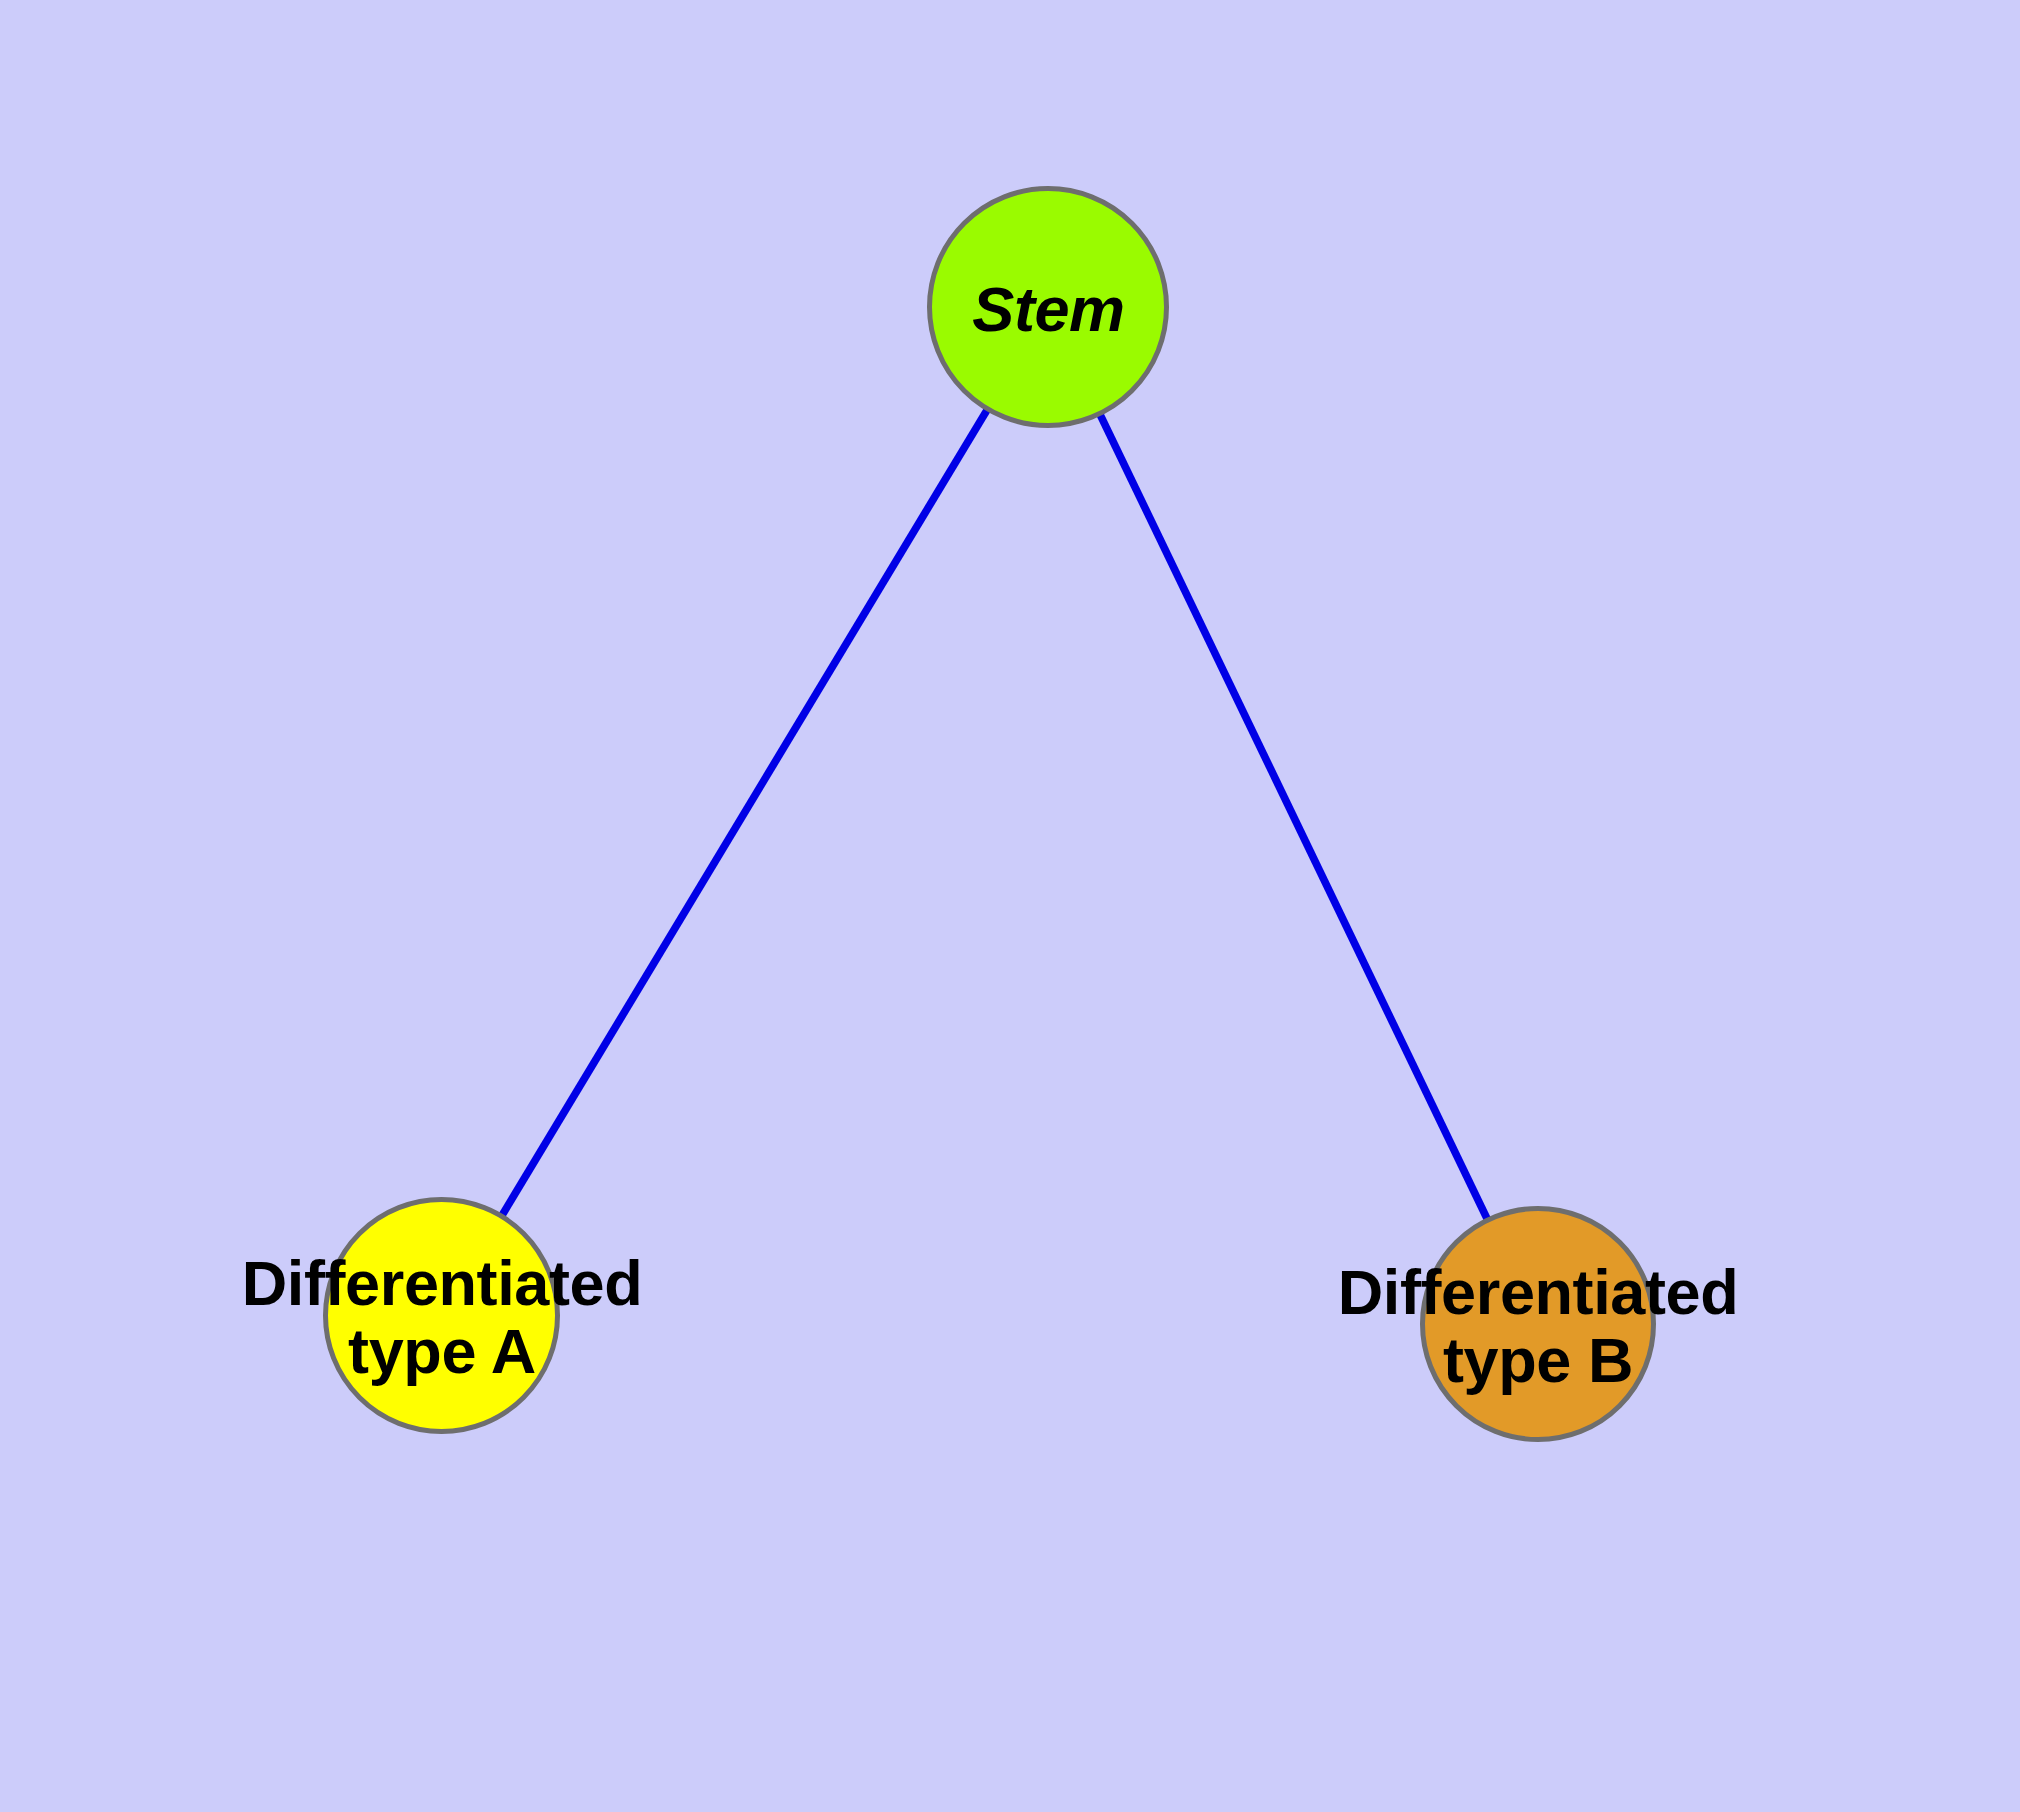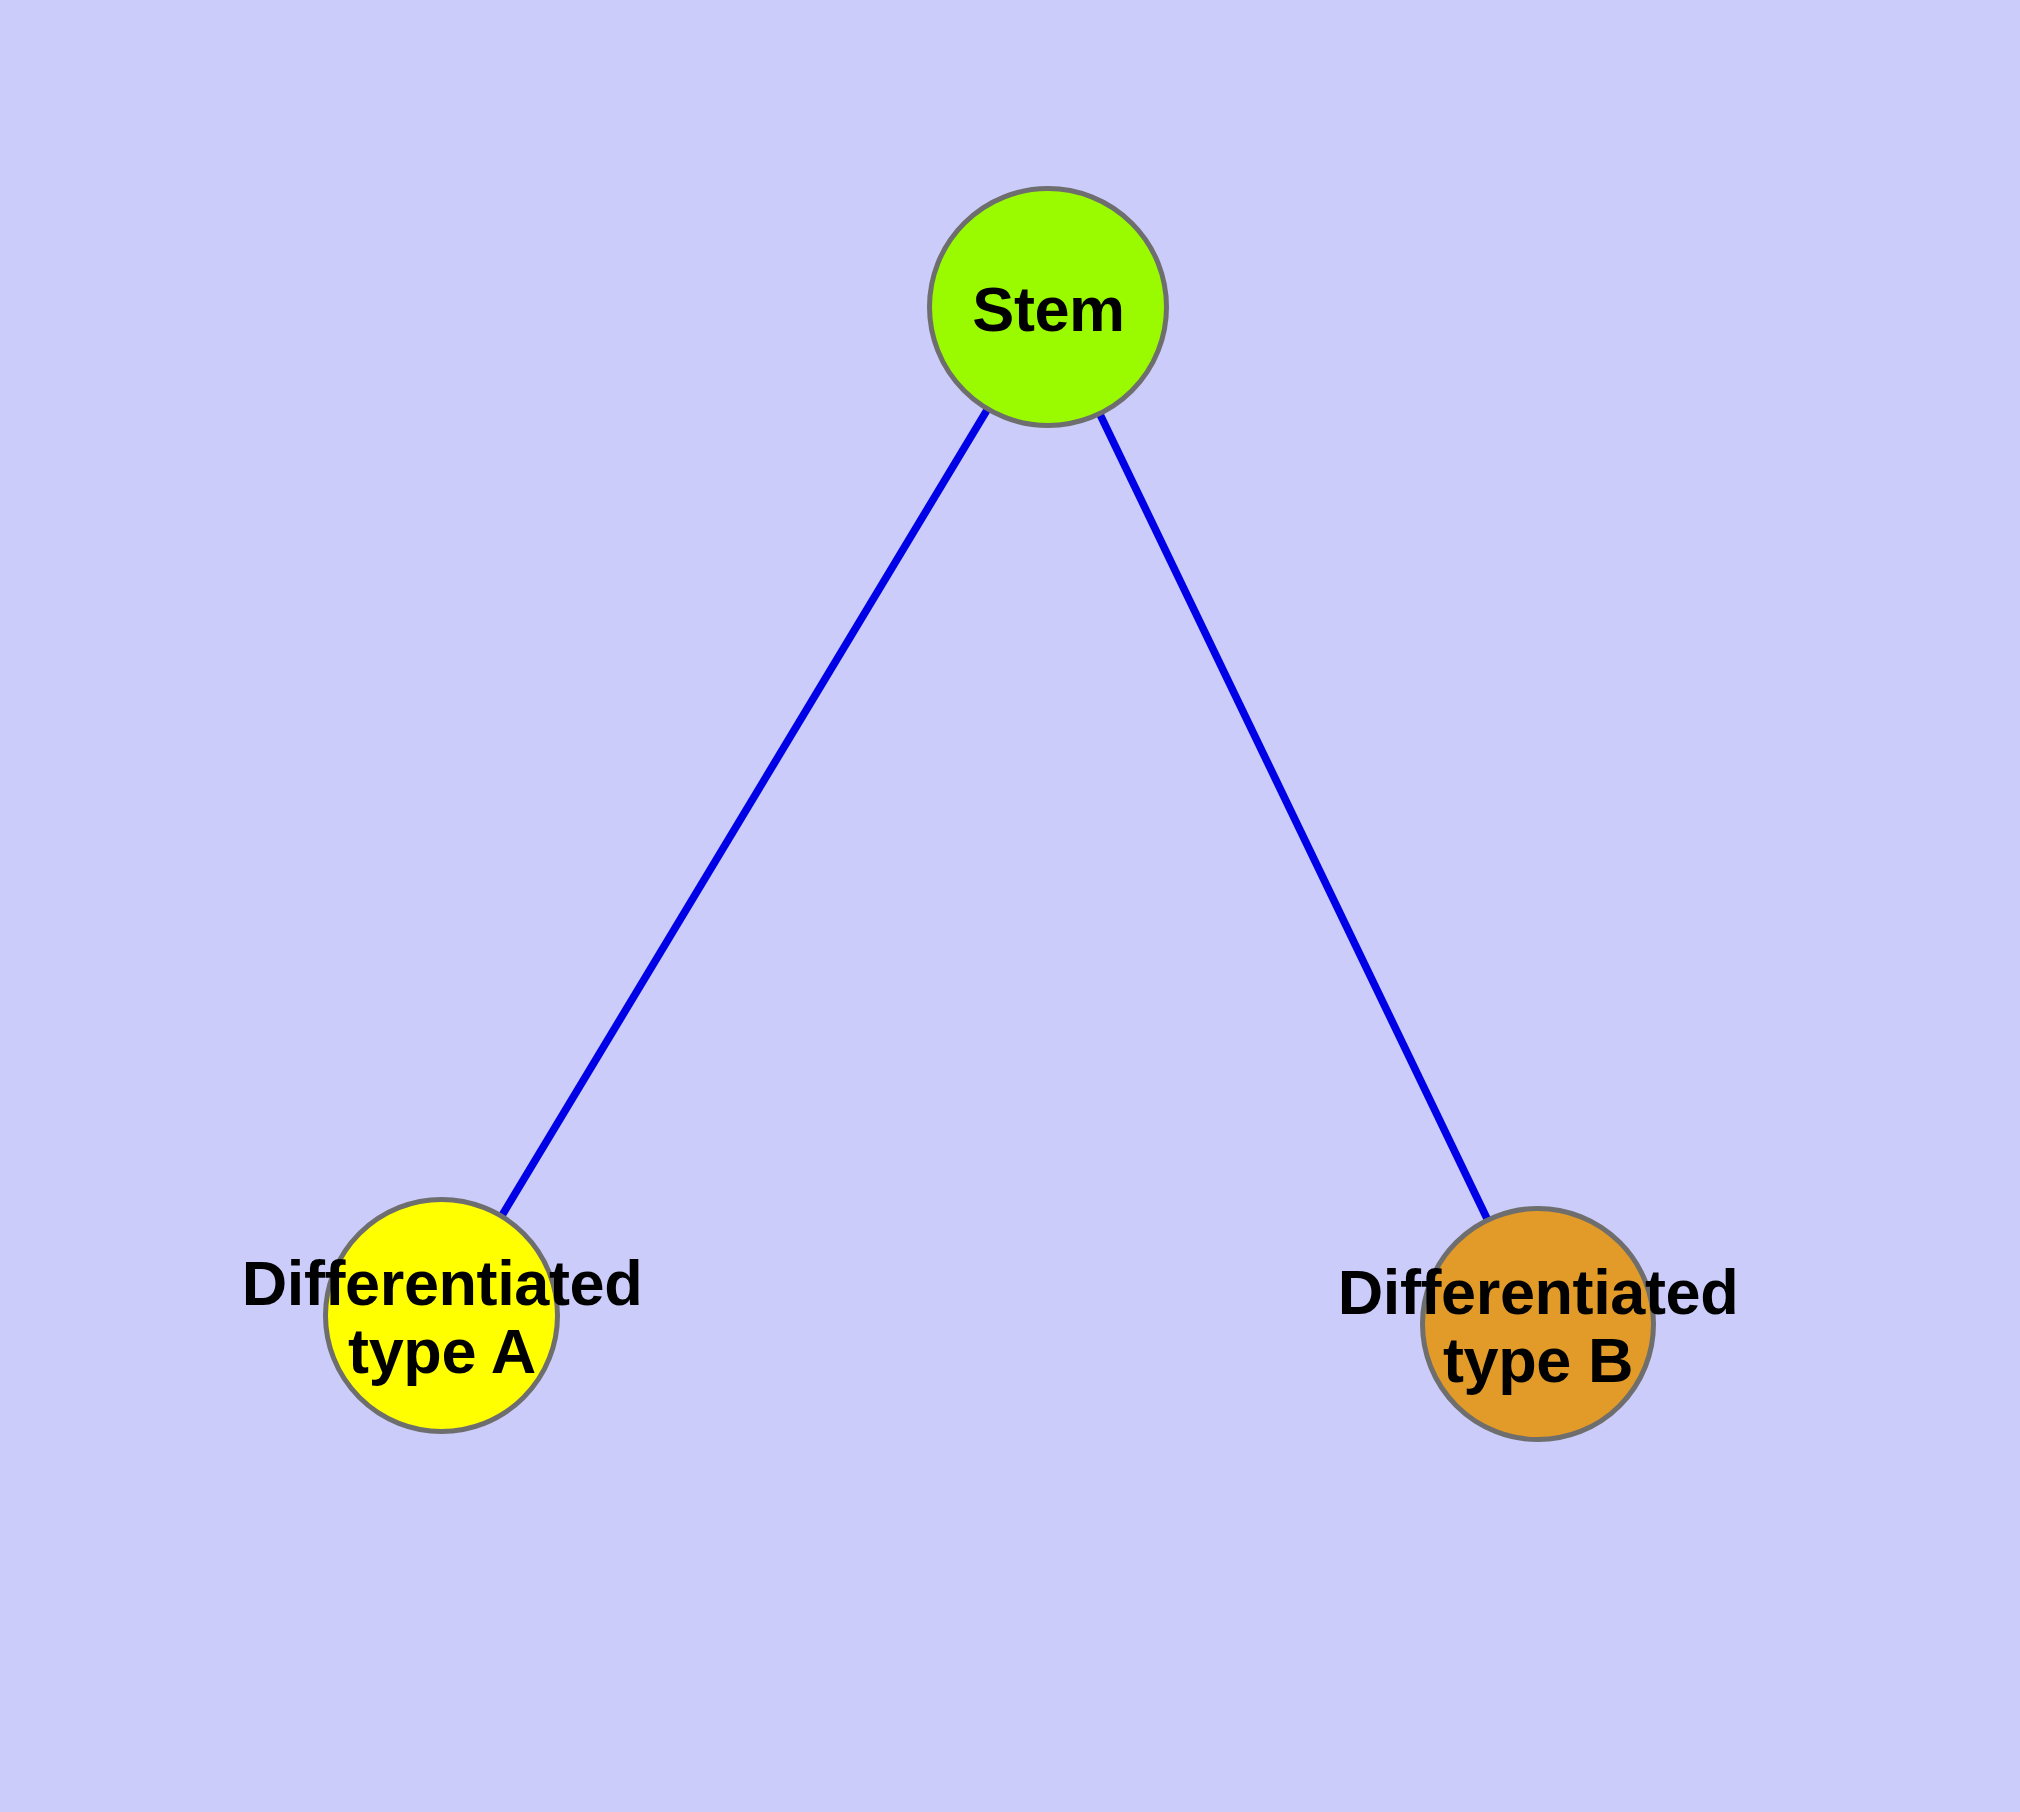--- a/index.html
+++ b/index.html
@@ -97,16 +97,16 @@
   <div class="node" id="node-diff-a" style="left: 323px; top: 1197px; width: 237px; height: 237px; background: rgb(255, 255, 0); border-color: rgb(110, 110, 110); border-width: 5.1px;"></div>
   <div class="node" id="node-diff-b" style="left: 1420px; top: 1206px; width: 236px; height: 236px; background: rgb(226, 154, 40); border-color: rgb(110, 110, 110); border-width: 5.1px;"></div>
   <div class="node" id="node-stem" style="left: 927px; top: 186px; width: 242px; height: 242px; background: rgb(154, 251, 0); border-color: rgb(110, 110, 110); border-width: 5.1px;"></div>
 
   <div class="node-label" id="label-diff-a" style="left: 18px; font-size: 63px; color: rgb(0, 0, 0); top: 1249px;">Differentiated
 type A</div>
 
   <div class="node-label" id="label-diff-b" style="left: 1114px; font-size: 63px; color: rgb(0, 0, 0); top: 1258px;">Differentiated
 type B</div>
 
-  <div class="node-label" id="label-stem" style="left: 794px; font-size: 63px; color: rgb(0, 0, 0); top: 275px;">Stem</div>
+  <div class="node-label" id="label-stem" style="left: 794px; font-size: 63px; color: rgb(0, 0, 0); top: 275px; font-style: italic;">Stem</div>
 
 </div>
 
 
 </body></html>

